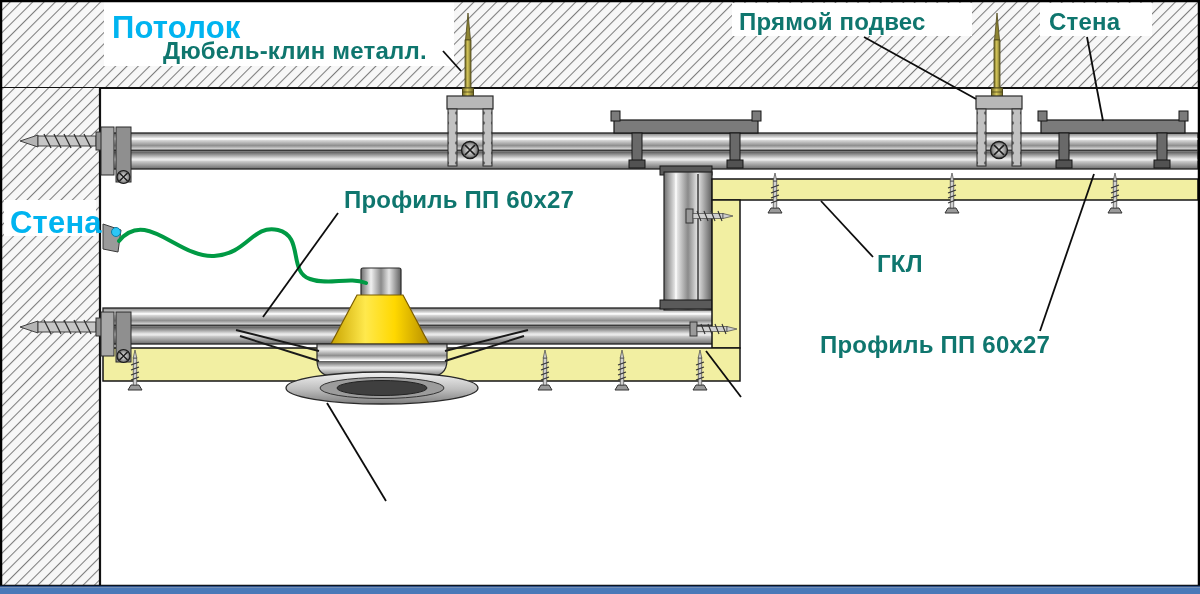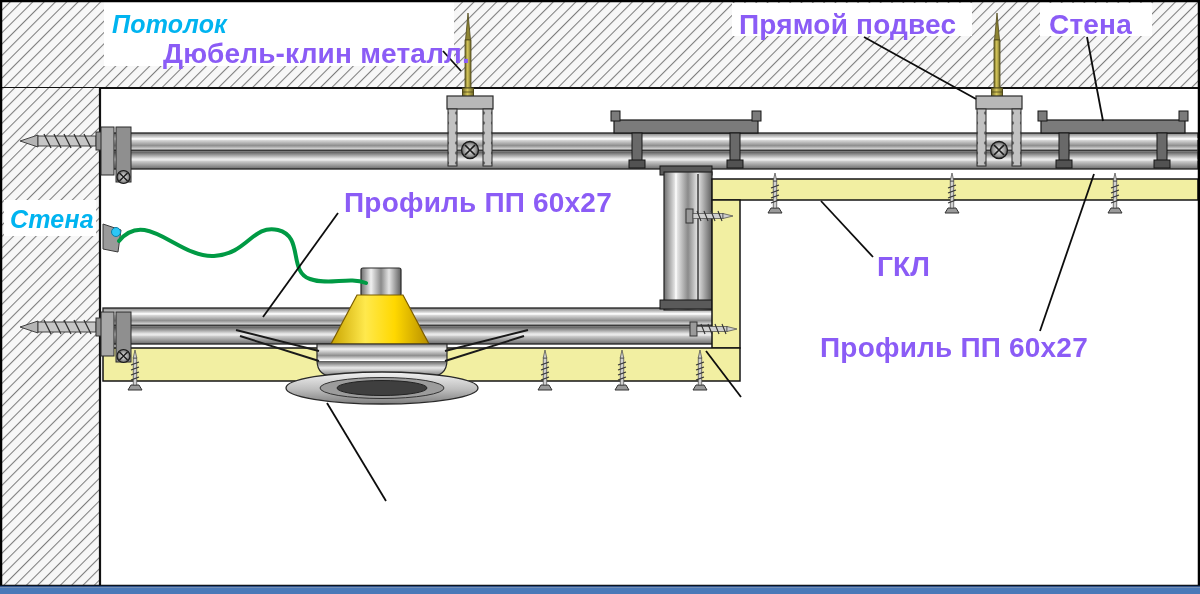--- a/index.html
+++ b/index.html
@@ -3,24 +3,24 @@
 <meta charset="utf-8">
 <style>
   * { margin:0; padding:0; box-sizing:border-box; }
   html,body { background:#ffffff; }
   #stage {
     position:relative; width:1200px; height:594px; background:#fff;
     overflow:hidden; font-family:"Liberation Sans", sans-serif;
   }
   #stage svg { position:absolute; left:0; top:0; display:block; }
   .lbl {
-    position:absolute; font-weight:bold; font-size:28px; line-height:1.2;
-    color:#8b5cf6; white-space:pre-line; z-index:2; letter-spacing:0.2px;
+    position:absolute; font-weight:bold; font-size:24px; line-height:1.2;
+    color:#0f766e; white-space:pre-line; z-index:2; letter-spacing:0.2px;
   }
-  .lbl.accent { color:var(--accent-label,#00b4f0); font-style:italic; font-size:25px; }
+  .lbl.accent { color:var(--accent-label,#00b4f0); font-size:31px; }
 </style>
 </head>
 <body>
 
 <div id="stage">
 
   <svg width="1200" height="594" viewBox="0 0 1200 594">
     <defs>
       <pattern id="hatch" width="8" height="8" patternUnits="userSpaceOnUse" patternTransform="rotate(45)">
         <rect width="8" height="8" fill="#f7f7f7"></rect>

